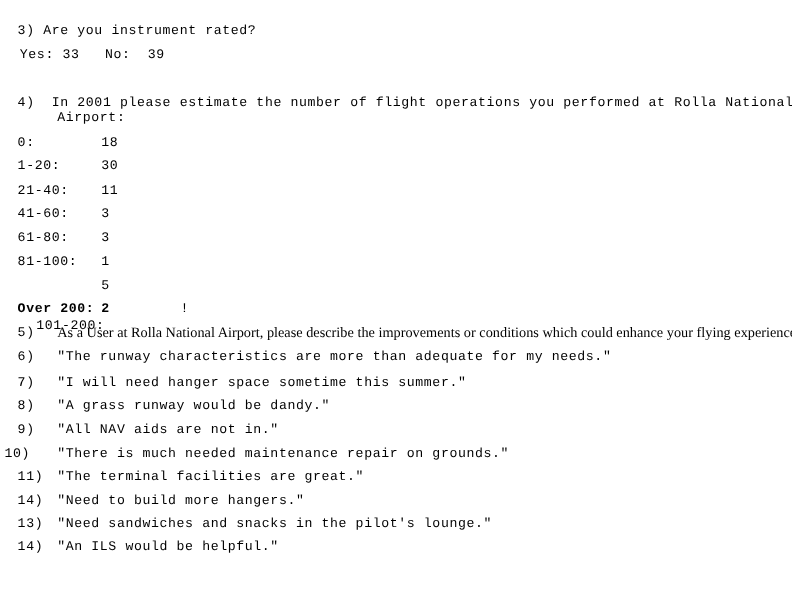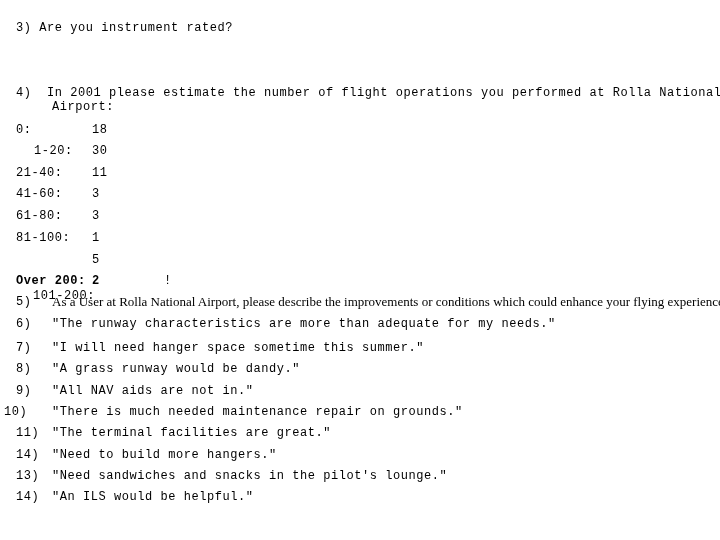--- a/index.html
+++ b/index.html
@@ -57,31 +57,32 @@
   
   .cmt-num { left: 16px; }
   .cmt-text { left: 52px; }
 </style>
 </head>
 <body>
 
 <div class="page">
 
   <div class="abs mono" id="q3-text"><span>3)</span> <span>Are you instrument rated?</span></div>
+  <div class="abs mono" id="q3-answers">Yes: 33   No:  39</div>
 
   <div class="abs mono" id="q4-line1"><span>4)</span>  <span>In 2001 please estimate the number of flight operations you performed at Rolla National</span></div>
   <div class="abs mono" id="q4-line2">Airport:</div>
 
   <div id="tally-container">
       <div class="tally-row" style="top: 123px;">
         <div class="abs mono tally-label" style="left: 16px; top: 0px;">0:</div>
         <div class="abs mono tally-value" style="left: 92px; top: 0px;">18</div>
       </div>
       <div class="tally-row" style="top: 144px;">
-        <div class="abs mono tally-label" style="left: 34px; top: 0px; text-align: center;">1-20:</div>
+        <div class="abs mono tally-label" style="left: 16px; top: 0px; text-align: center;">1-20:</div>
         <div class="abs mono tally-value" style="left: 92px; top: 0px;">30</div>
       </div>
       <div class="tally-row" style="top: 166px;">
         <div class="abs mono tally-label" style="left: 16px; top: 0px;">21-40:</div>
         <div class="abs mono tally-value" style="left: 92px; top: 0px;">11</div>
       </div>
       <div class="tally-row" style="top: 187px;">
         <div class="abs mono tally-label" style="left: 16px; top: 0px;">41-60:</div>
         <div class="abs mono tally-value" style="left: 92px; top: 0px;">3</div>
       </div>

